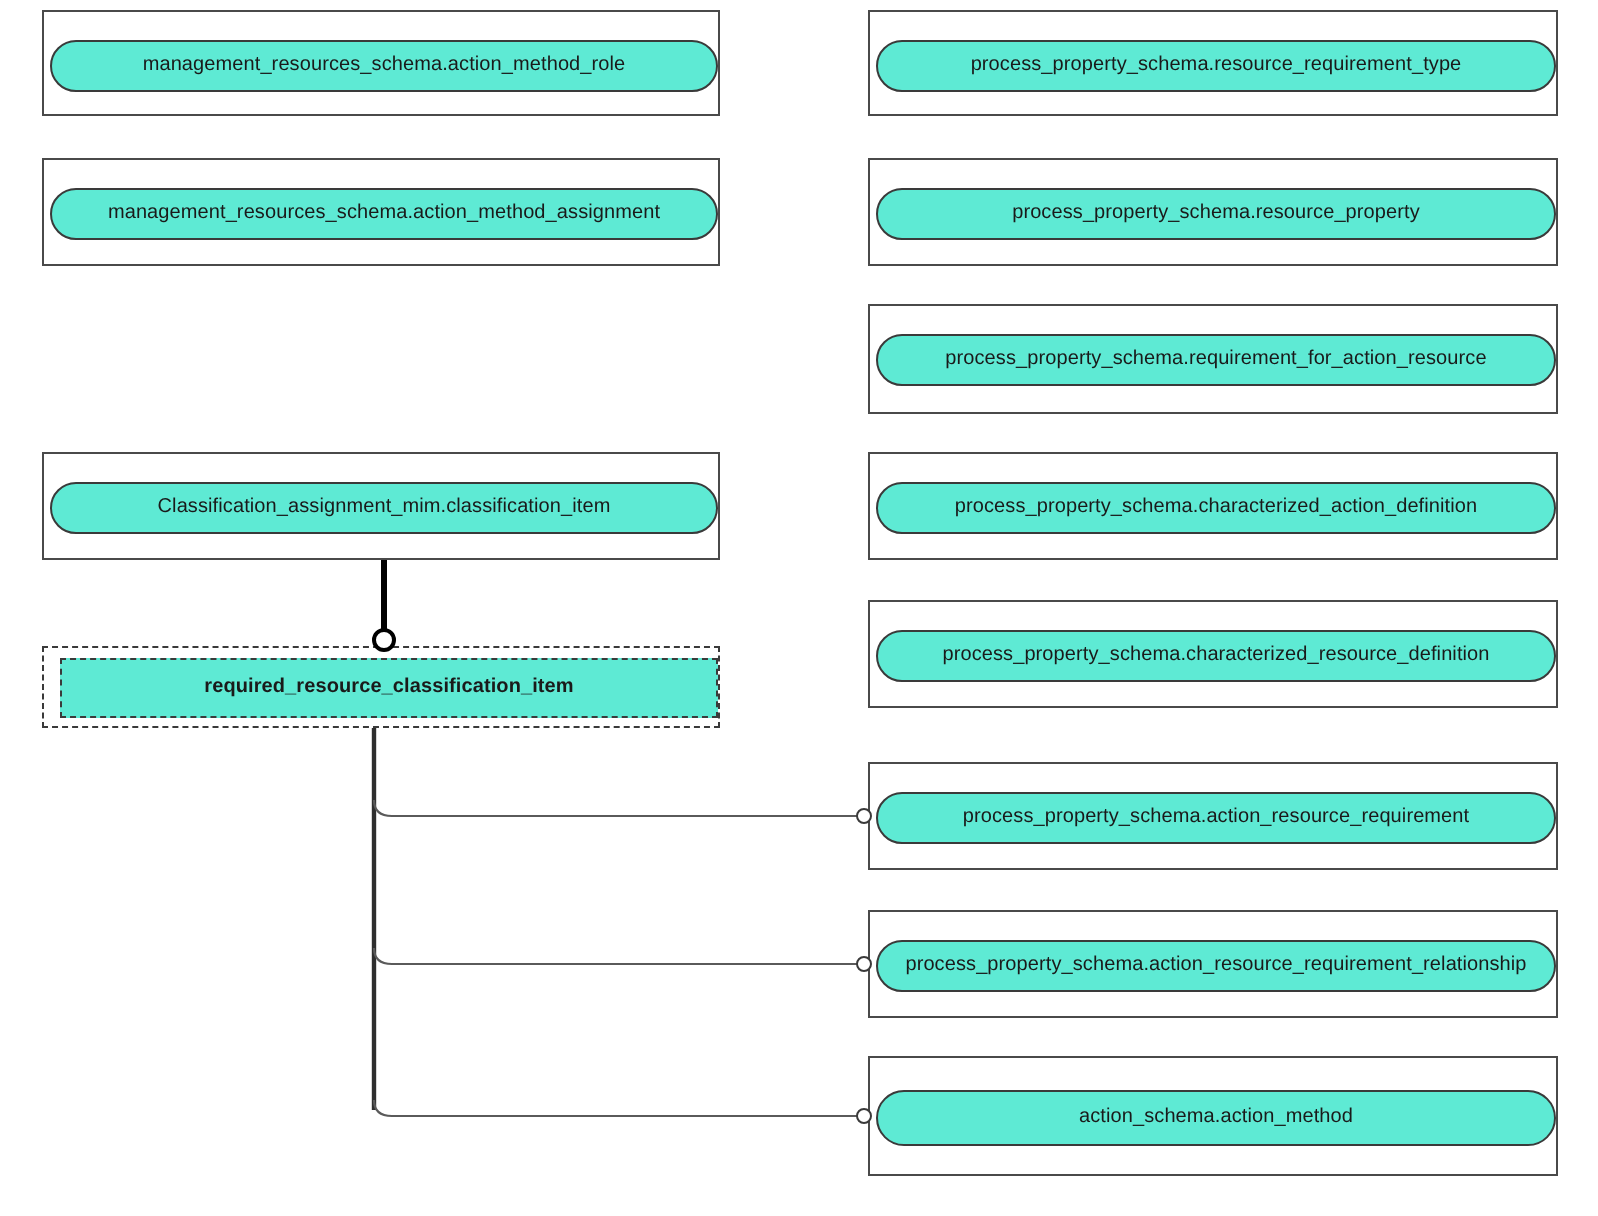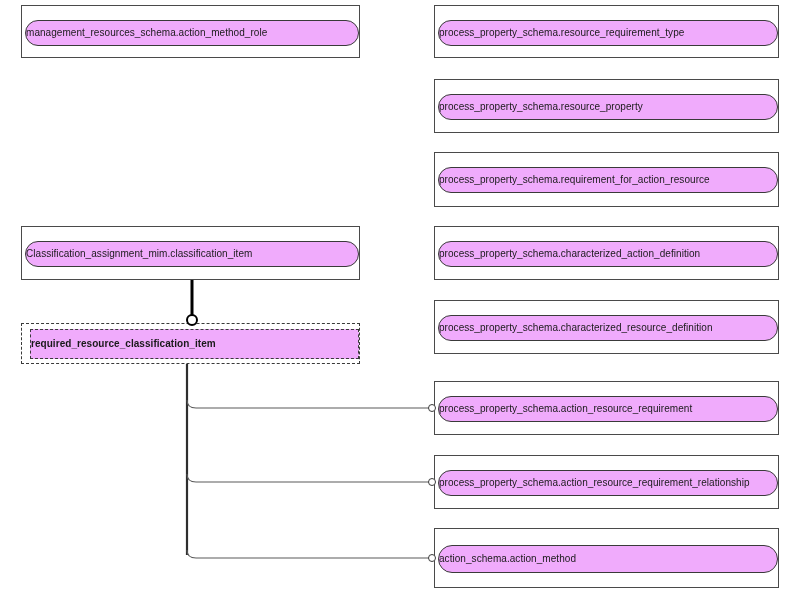--- a/index.html
+++ b/index.html
@@ -24,24 +24,24 @@
     position: absolute;
     box-sizing: border-box;
     border: 1px solid #4a4a4a;
     background: #ffffff;
   }
   .entity-pill {
     position: absolute;
     box-sizing: border-box;
     border: 1px solid #3a3a3a;
     border-radius: 999px;
-    background: #f0abfc;
+    background: #5eead4;
     display: flex;
     align-items: center;
-    justify-content: flex-start;
+    justify-content: center;
     overflow: hidden;
   }
   .entity-label {
     font-family: "Liberation Sans", "DejaVu Sans", sans-serif;
     font-size: 10px;
     line-height: 1;
     color: #1a1a1a;
     white-space: nowrap;
     letter-spacing: 0.05px;
   }
@@ -84,20 +84,25 @@
 <body>
 
 <div id="canvas">
 
   <div class="entity-box" style="left:21px; top:5px; width:339px; height:53px;">
     <div class="entity-pill" style="left:3px; top:14px; width:334px; height:26px;">
       <span class="entity-label">management_resources_schema.action_method_role</span>
     </div>
   </div>
 
+  <div class="entity-box" style="left:21px; top:79px; width:339px; height:54px;">
+    <div class="entity-pill" style="left:3px; top:14px; width:334px; height:26px;">
+      <span class="entity-label">management_resources_schema.action_method_assignment</span>
+    </div>
+  </div>
 
   <div class="entity-box" style="left:21px; top:226px; width:339px; height:54px;padding-left:32px;">
     <div class="entity-pill" style="left:3px; top:14px; width:334px; height:26px;">
       <span class="entity-label">Classification_assignment_mim.classification_item</span>
     </div>
   </div>
 
   <div class="entity-box dashed" style="left:21px; top:323px; width:339px; height:41px;">
     <div class="entity-pill dashed" style="left:8px; top:5px; width:329px; height:30px;font-weight:bold;">
       <span class="entity-label">required_resource_classification_item</span>

